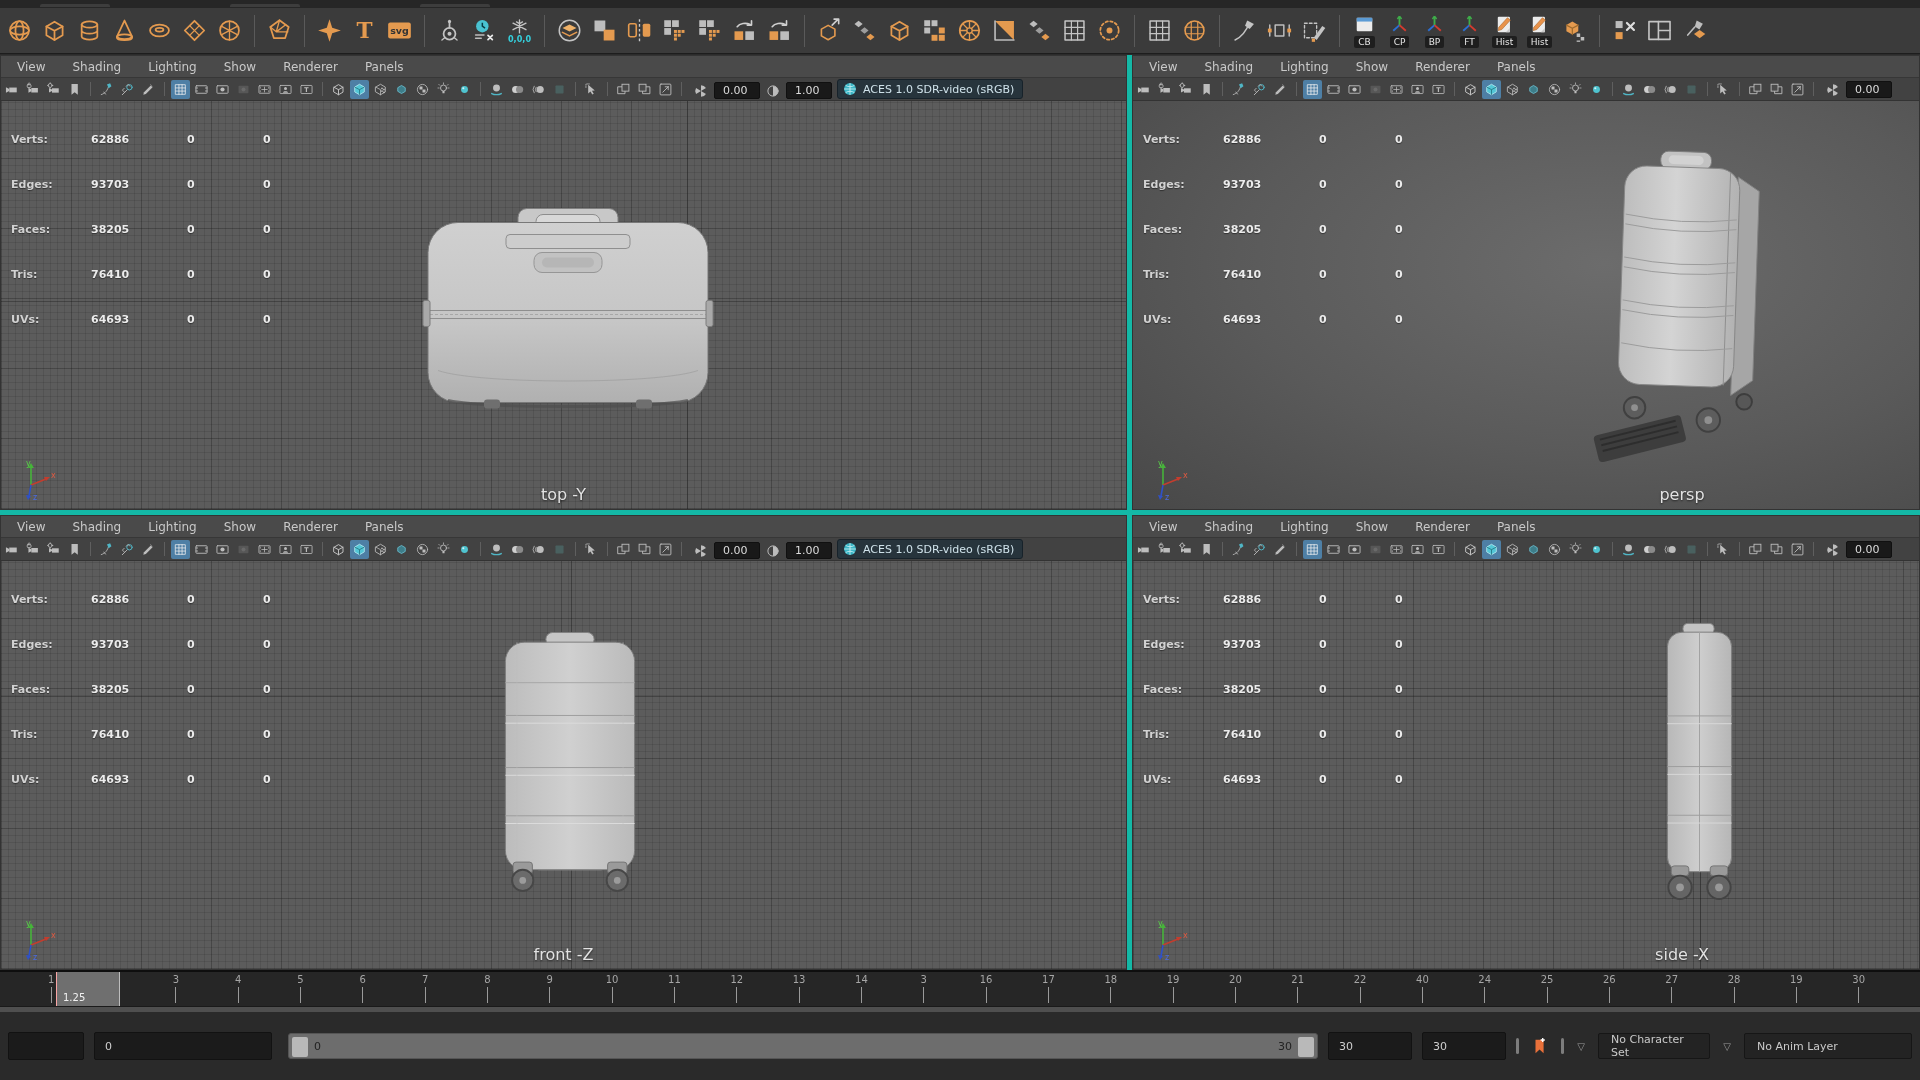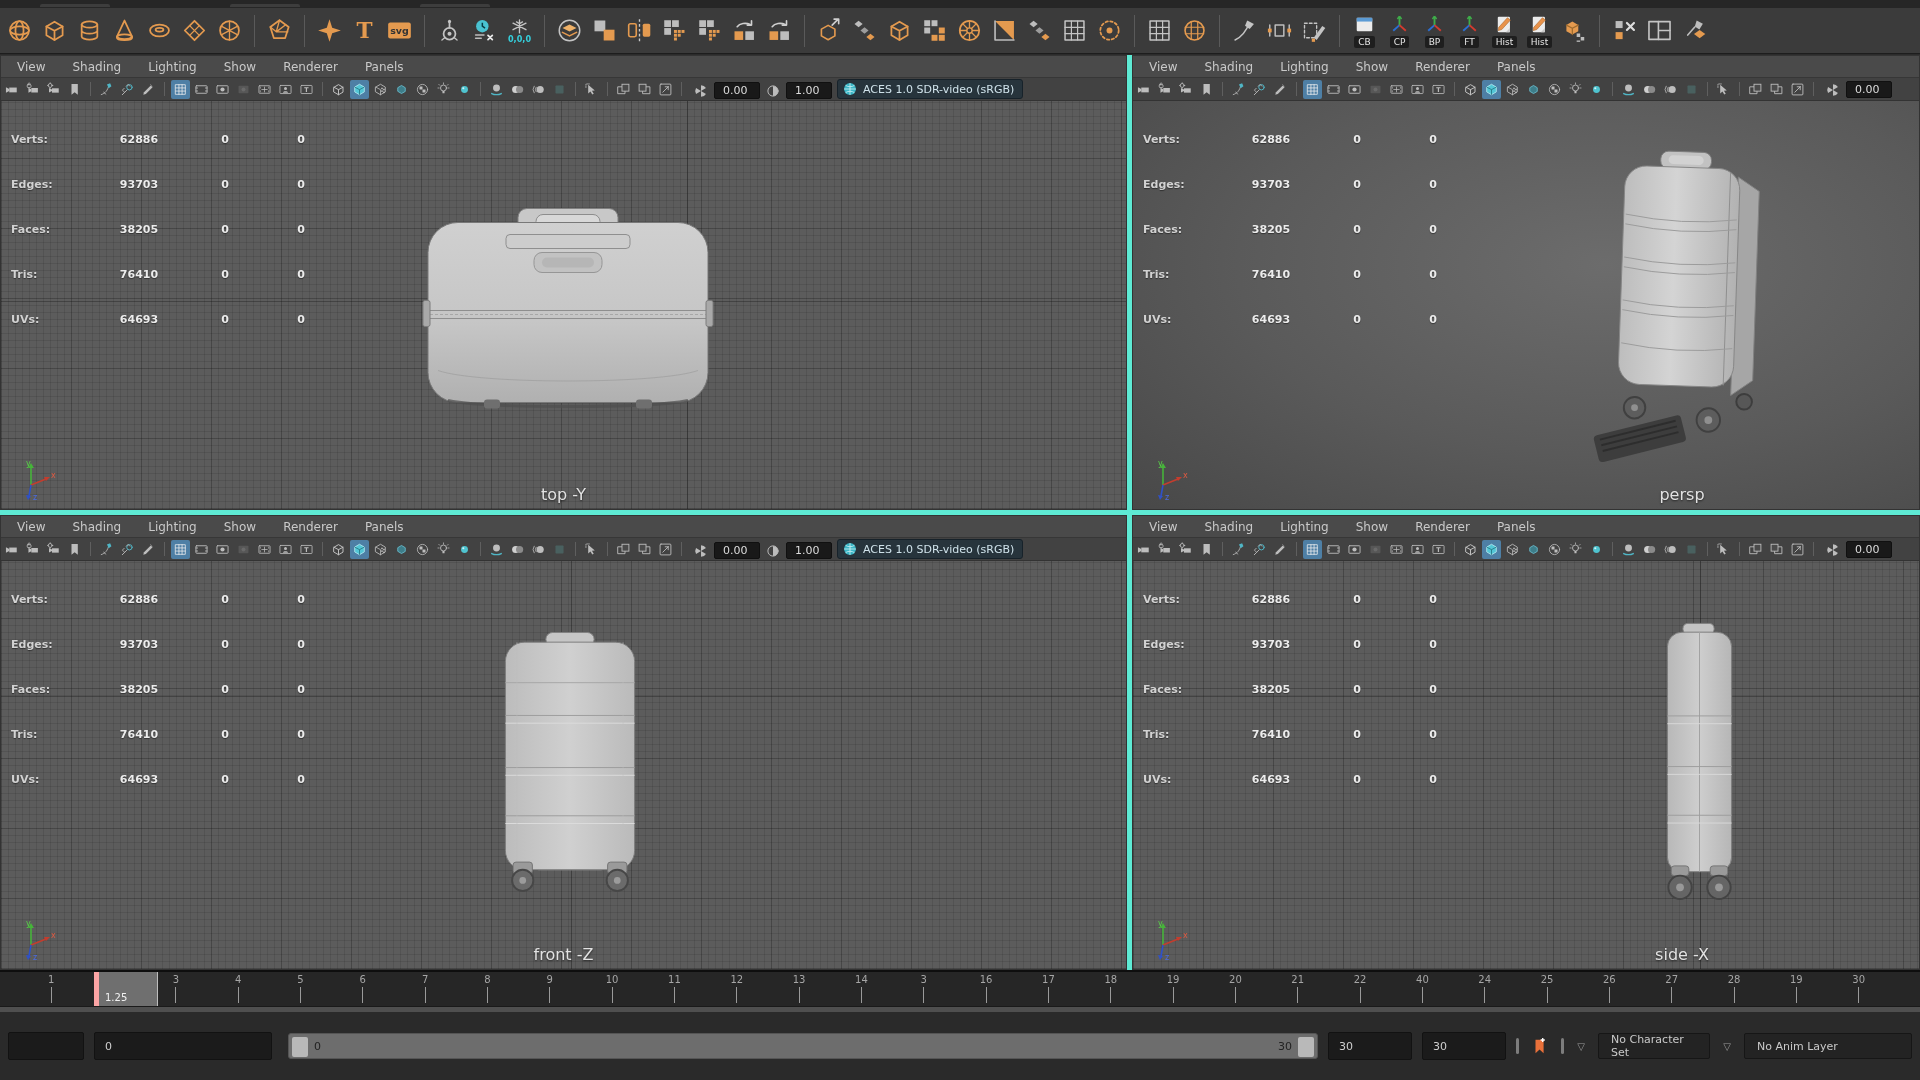--- a/index.html
+++ b/index.html
@@ -11,21 +11,21 @@
   .tabs-strip { position:absolute; top:0; left:0; right:0; height:8px; background:#262626; display:flex; gap:120px; padding-left:40px; }
   .tabmark { width:70px; height:3px; margin-top:4px; background:#3d3d3d; border-radius:2px 2px 0 0; }
   .shelf { position:absolute; top:8px; left:0; right:0; height:46px; background:#3b3b3b; border-bottom:1px solid #1d1d1d; display:flex; align-items:center; padding:0 2px; overflow:hidden; }
   .shelf .icn { width:35px; height:44px; display:flex; flex-direction:column; align-items:center; justify-content:center; flex:0 0 auto; cursor:pointer; }
   .shelf .icn svg { width:27px; height:27px; }
   .shelf .icn.labeled svg { width:21px; height:21px; }
   .shelf .icn .badge { font-size:9px; color:#e6e6e6; background:#1e1e1e; border-radius:2px; padding:0 4px; line-height:12px; margin-top:1px; }
   .shelf .sep { width:1px; height:32px; background:#5a5a5a; margin:0 7px; flex:0 0 auto; }
 
   
-  .vp-grid { position:absolute; top:55px; left:0; right:0; height:915px; background:#5eead4; display:grid; grid-template-columns:1127px 1fr; grid-template-rows:1fr 1fr; gap:5px; }
+  .vp-grid { position:absolute; top:55px; left:0; right:0; height:915px; background:#14b8a6; display:grid; grid-template-columns:1127px 1fr; grid-template-rows:1fr 1fr; gap:5px; }
   .vp { display:flex; flex-direction:column; background:#5c5c5c; border:1px solid #333; overflow:hidden; }
   .vp-menubar { height:21px; background:#4a4a4a; display:flex; align-items:center; gap:27px; padding-left:16px; flex:0 0 auto; }
   .vp-menu-item { font-size:12px; color:#c9c9c9; cursor:pointer; white-space:nowrap; }
   .vp-toolbar { height:24px; background:#424242; border-top:1px solid #373737; border-bottom:1px solid #333; display:flex; align-items:center; flex:0 0 auto; overflow:hidden; white-space:nowrap; }
   .vp-icons { display:flex; align-items:center; flex:0 0 auto; }
   .vp-icons .icn { width:19px; height:19px; margin:0 1px; border-radius:2px; display:flex; align-items:center; justify-content:center; flex:0 0 auto; cursor:pointer; }
   .vp-icons .icn svg { width:15px; height:15px; }
   .vp-icons .icn.active { background:#4e7fa5; }
   .vp-icons .sep { width:1px; height:14px; background:#5f5f5f; margin:0 5px; flex:0 0 auto; }
   .vp-colorspace { display:flex; align-items:flex-end; gap:5px; margin-left:6px; flex:0 0 auto; }
@@ -44,41 +44,41 @@
   .persp-bg { background:radial-gradient(ellipse at 60% 40%, #6c6c6c 0%, #5a5a5a 55%, #484848 100%); }
   .axis-v { position:absolute; top:0; bottom:0; width:1px; background:rgba(20,20,20,.4); }
   .axis-h { position:absolute; left:0; right:0; height:1px; background:rgba(20,20,20,.35); }
   .vp-top .axis-v{left:61%;} .vp-top .axis-h{top:49%;}
   .vp-front .axis-v{left:50.7%;} .vp-front .axis-h{top:33%;}
   .vp-side .axis-v{left:567px;} .vp-side .axis-h{top:33%;}
 
   .hud { position:absolute; top:6px; left:10px; }
   .hud-row { display:grid; grid-template-columns:80px 96px 76px 76px; height:25px; align-items:center;margin-top:20px; }
   .hud-label { font-size:11px; font-weight:bold; color:#d2d2d2; text-shadow:0 1px 1px rgba(0,0,0,.45); }
-  .hud-v { font-size:11px; font-weight:bold; color:#ececec; text-align:center; text-shadow:0 1px 1px rgba(0,0,0,.45); }
+  .hud-v { font-size:11px; font-weight:bold; color:#ececec; text-align:left; text-shadow:0 1px 1px rgba(0,0,0,.45); }
 
   .vp-label { position:absolute; bottom:5px; font-size:16px; color:#e2e2e2; text-shadow:0 1px 2px rgba(0,0,0,.6); white-space:nowrap; }
   .vp-top .vp-label, .vp-front .vp-label { left:50%; transform:translateX(-50%); }
   .vp-persp .vp-label, .vp-side .vp-label { left:549px; transform:translateX(-50%); }
 
   .gizmo { position:absolute; left:14px; bottom:8px; width:44px; height:44px; }
 
   .case { position:absolute; transform:translate(-50%,-50%); }
   .vp-top .case { left:50.4%; top:50%; width:300px; height:245px; }
   .vp-persp .case { left:552px; top:50%; width:196px; height:322px; }
   .vp-front .case { left:50.6%; top:51%; width:164px; height:285px; }
   .vp-side .case { left:567px; top:51%; width:112px; height:298px; }
 
   
   .ruler { position:absolute; left:0; right:0; top:970px; height:36px; background:#262626; border-top:2px solid #0e0e0e; }
   .ticks { position:absolute; left:20px; right:30px; top:0; bottom:0; display:flex; }
   .tick-cell { flex:1; position:relative; display:flex; flex-direction:column; align-items:center; }
   .tick-num { font-size:10px; color:#a6a6a6; line-height:14px; margin-top:1px; }
   .tick-line { width:1px; flex:1; background:#9a9a9a; margin-bottom:3px; }
-  .playhead { position:absolute; left:56px; top:0; bottom:0; width:64px; background:#6f6f6f; border-left:5px solid #fca5a5; border-right:1px solid #bdbdbd;margin-left:38px; }
+  .playhead { position:absolute; left:56px; top:0; bottom:0; width:64px; background:#6f6f6f; border-left:1px solid #fca5a5; border-right:1px solid #bdbdbd; }
   .playhead-label { position:absolute; left:6px; bottom:3px; font-size:10px; color:#f2f2f2; }
   .cache-strip { position:absolute; left:0; right:0; top:1006px; height:6px; background:#4f4f4f; border-top:1px solid #1a1a1a; }
 
   
   .playback { position:absolute; left:0; right:0; top:1012px; bottom:0; background:#2a2a2a; display:flex; align-items:center; padding:0 8px; gap:10px; }
   .pb-field { height:28px; background:#1b1b1b; border:1px solid #121212; border-radius:2px; color:#cfcfcf; font-size:11px; display:flex; align-items:center; padding:0 10px; }
   .box-a { width:76px; }
   .box-b { width:178px; margin-right:6px; }
   .f30 { width:84px; }
   .range-slider { position:relative; flex:1; height:26px; background:#6d6d6d; border-radius:3px; border:1px solid #555; }

